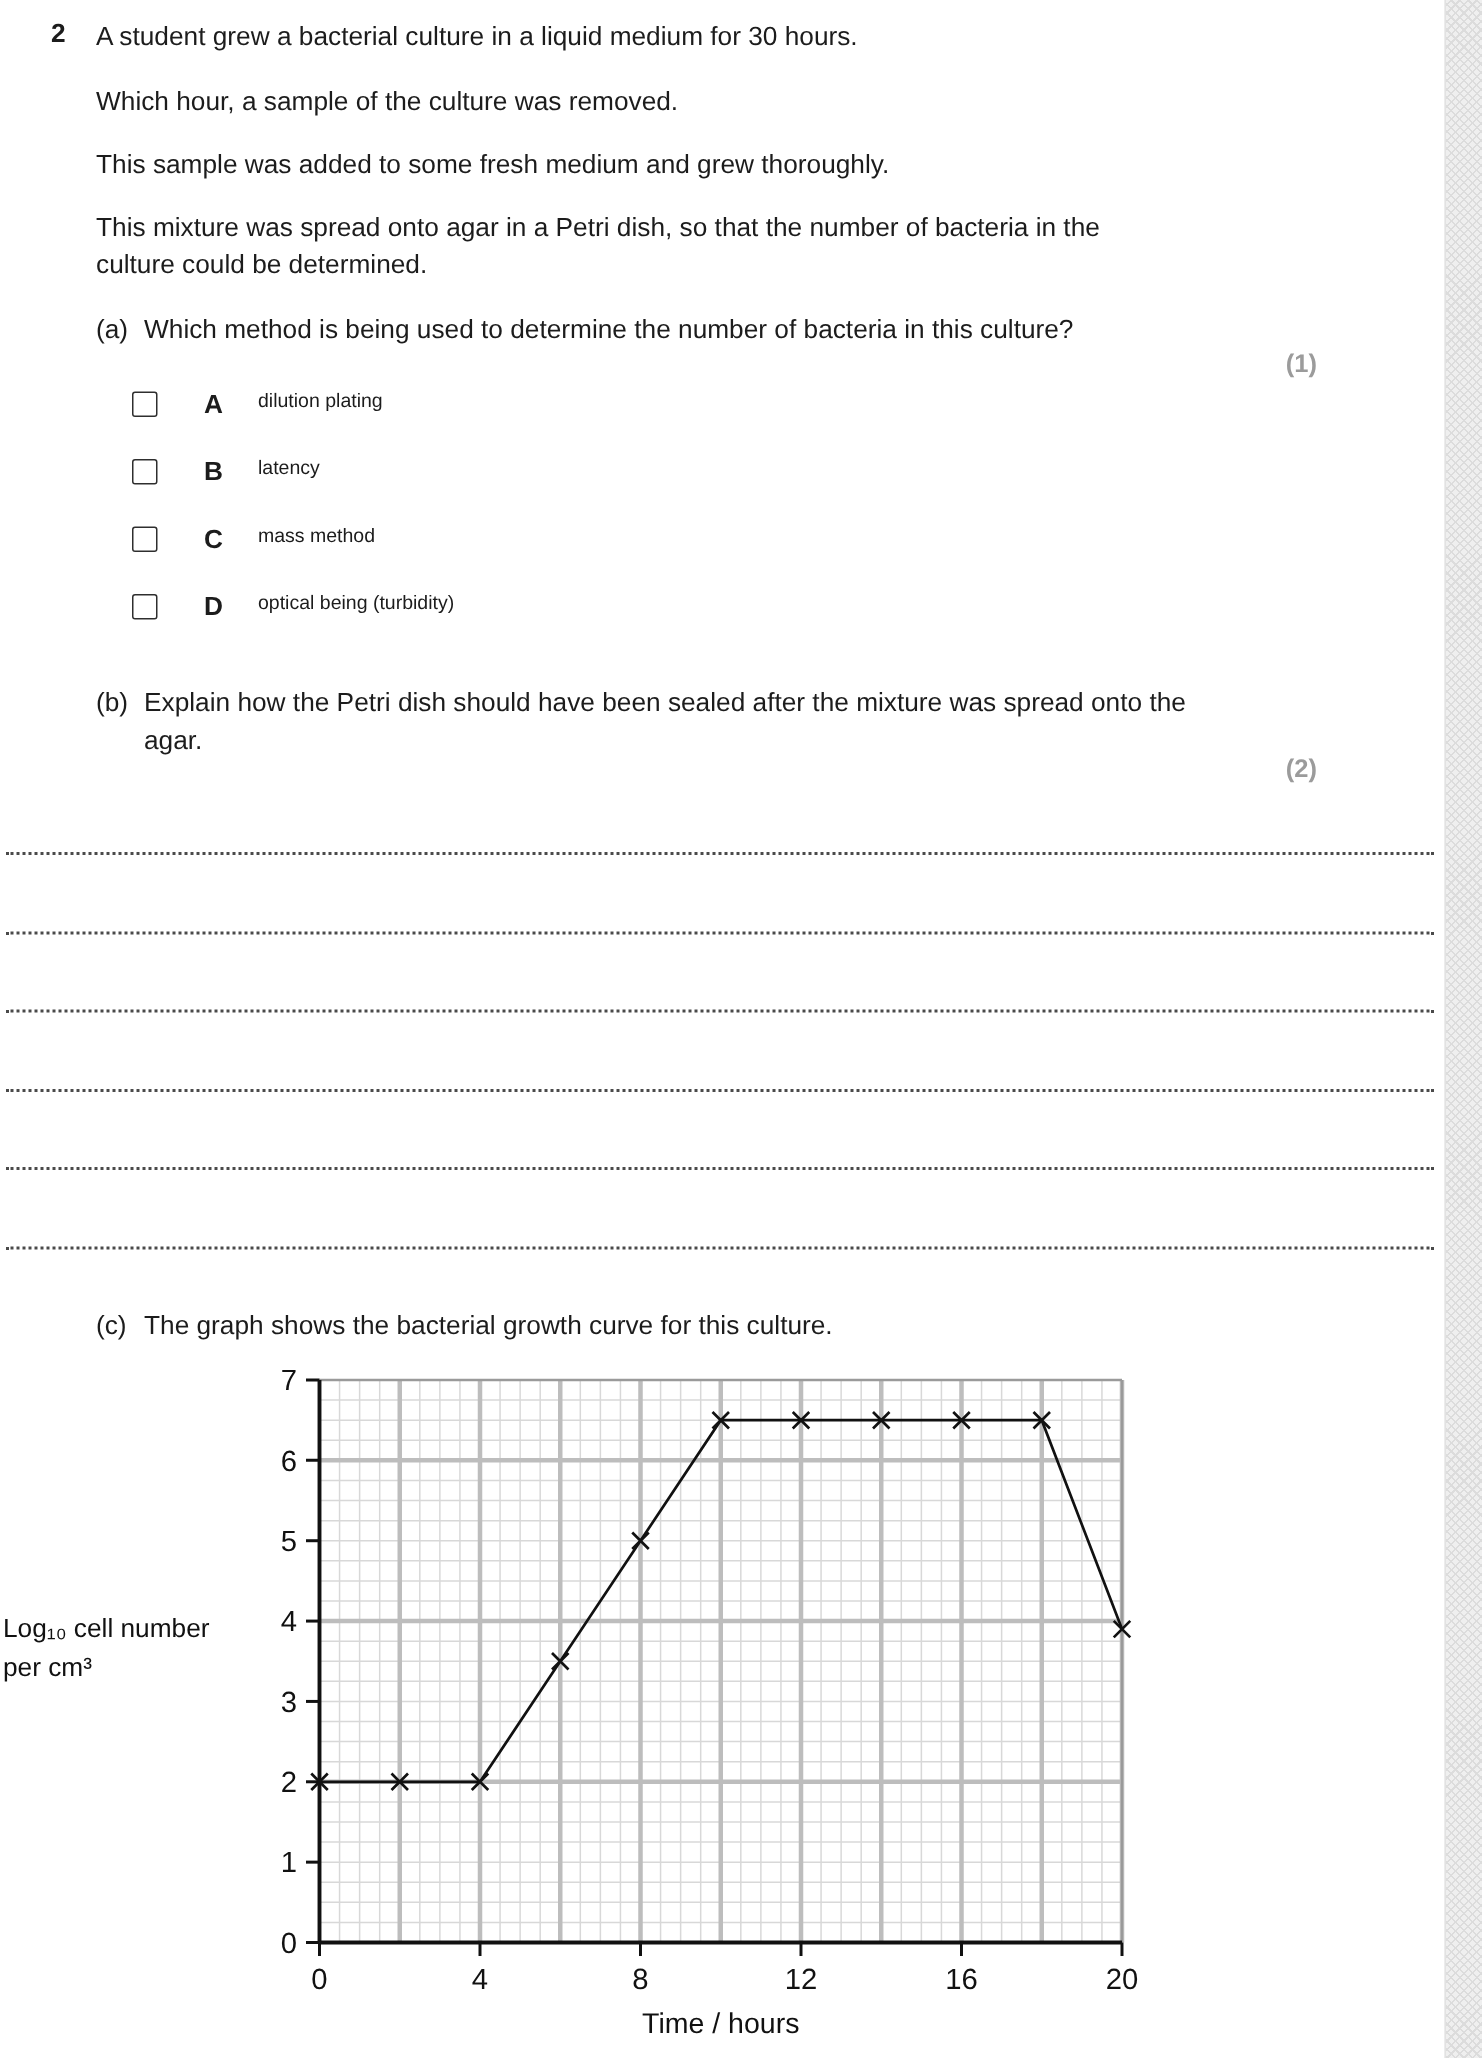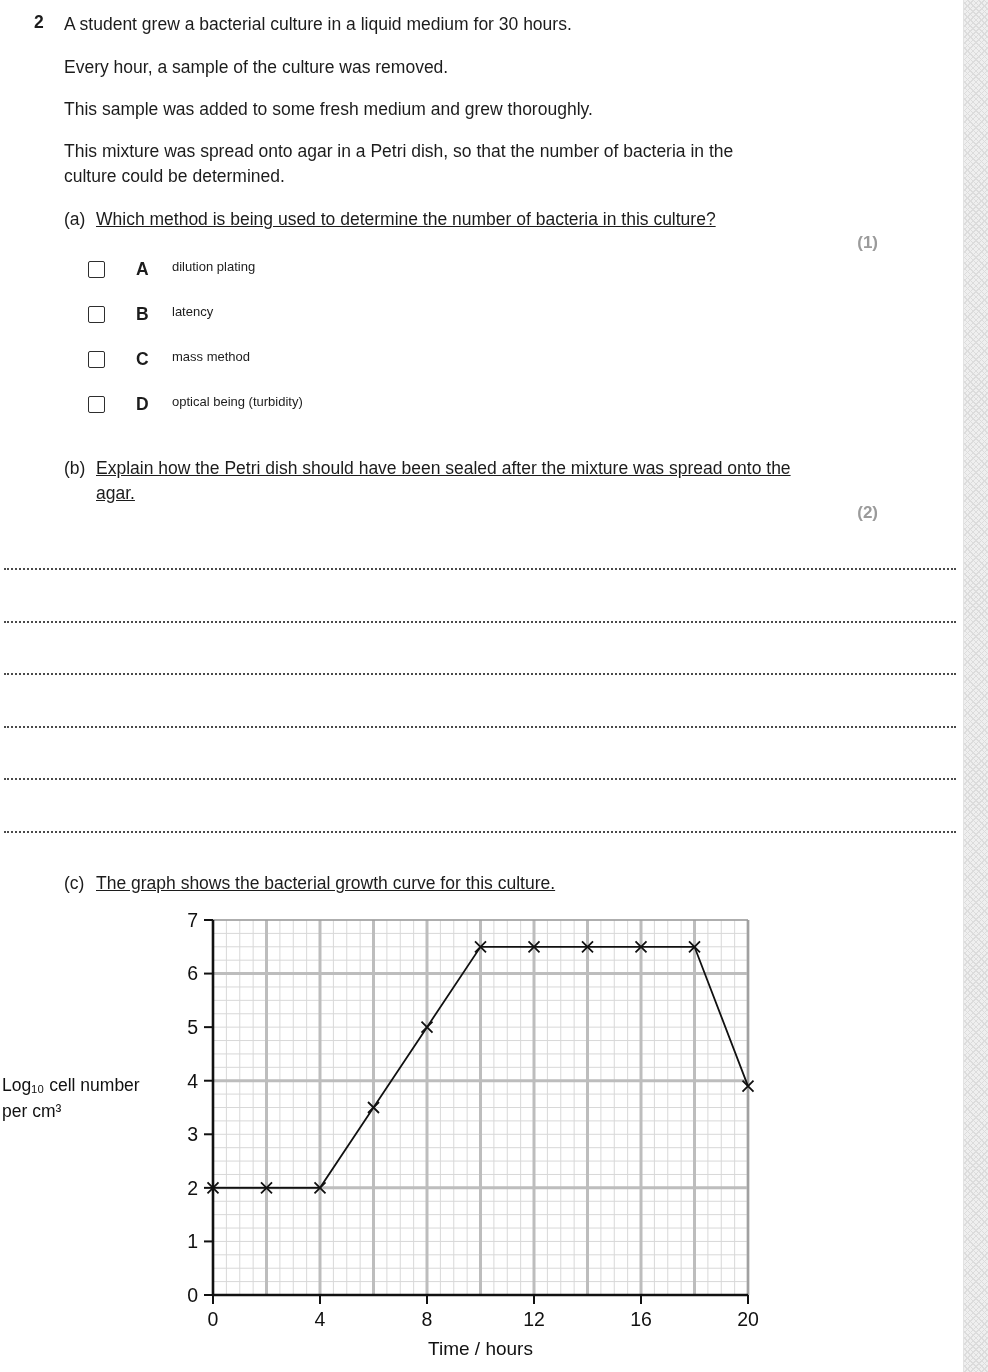--- a/index.html
+++ b/index.html
@@ -16,21 +16,21 @@
     background-color:#efefef;
     background-image:
       repeating-linear-gradient(45deg,#dcdcdc 0 1px,transparent 1px 4px),
       repeating-linear-gradient(-45deg,#dcdcdc 0 1px,transparent 1px 4px);
     border-left:1px solid #e2e2e2;
   }
   .q-number{position:absolute;left:34px;top:12px;font-weight:bold;font-size:17.5px;}
   .para{position:absolute;left:64px;font-size:17.5px;line-height:1.45;}
   .part-row{position:absolute;left:64px;display:flex;font-size:17.5px;line-height:1.45;}
   .part-label{width:32px;flex:0 0 32px;}
-  .part-text{flex:1;text-decoration:underline;}
+  .part-text{flex:1;}
   .marks{position:absolute;right:110px;font-size:17px;font-weight:bold;color:#9b9b9b;}
   .option-row{position:absolute;height:24px;}
   .checkbox{
     position:absolute;left:88px;top:2px;width:15px;height:15px;
     border:1.6px solid #2e2e2e;border-radius:2px;background:#fff;
   }
   .option-letter{position:absolute;left:136px;top:0;font-weight:bold;font-size:17.5px;}
   .option-text{position:absolute;left:172px;top:0;font-size:13px;}
   .answer-lines{position:absolute;left:4px;top:550px;width:952px;height:285px;}
   .answer-line{position:absolute;left:0;right:0;border-top:2px dotted #4a4a4a;height:0;}
@@ -40,21 +40,21 @@
 </head>
 <body>
 
 <div id="page">
 
   <div class="edge-strip"></div>
 
   <div class="q-number">2</div>
 
   <div class="para" style="top:12px;width:800px">A student grew a bacterial culture in a liquid medium for 30 hours.</div>
-  <div class="para" style="top:55px;width:800px">Every hour, a sample of the culture was removed.</div>
+  <div class="para" style="top:55px;width:800px">Which hour, a sample of the culture was removed.</div>
   <div class="para" style="top:97px;width:800px">This sample was added to some fresh medium and grew thoroughly.</div>
   <div class="para" style="top:139px;width:716px">This mixture was spread onto agar in a Petri dish, so that the number of bacteria in the culture could be determined.</div>
 
   <div class="part-row" style="top:207px;width:820px">
     <span class="part-label">(a)</span>
     <span class="part-text">Which method is being used to determine the number of bacteria in this culture?</span>
   </div>
   <div class="marks" style="top:233px">(1)</div>
 
   <div class="option-row" style="top:259px;left:0;width:900px">

